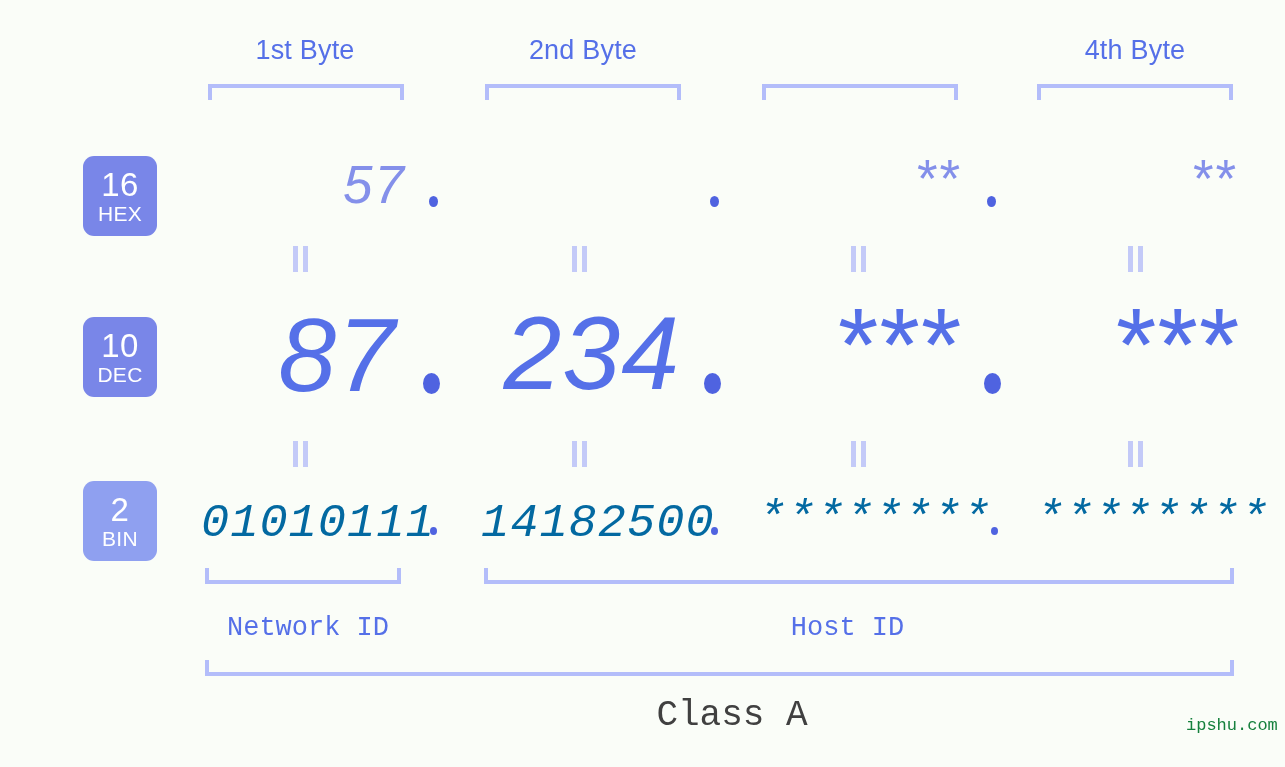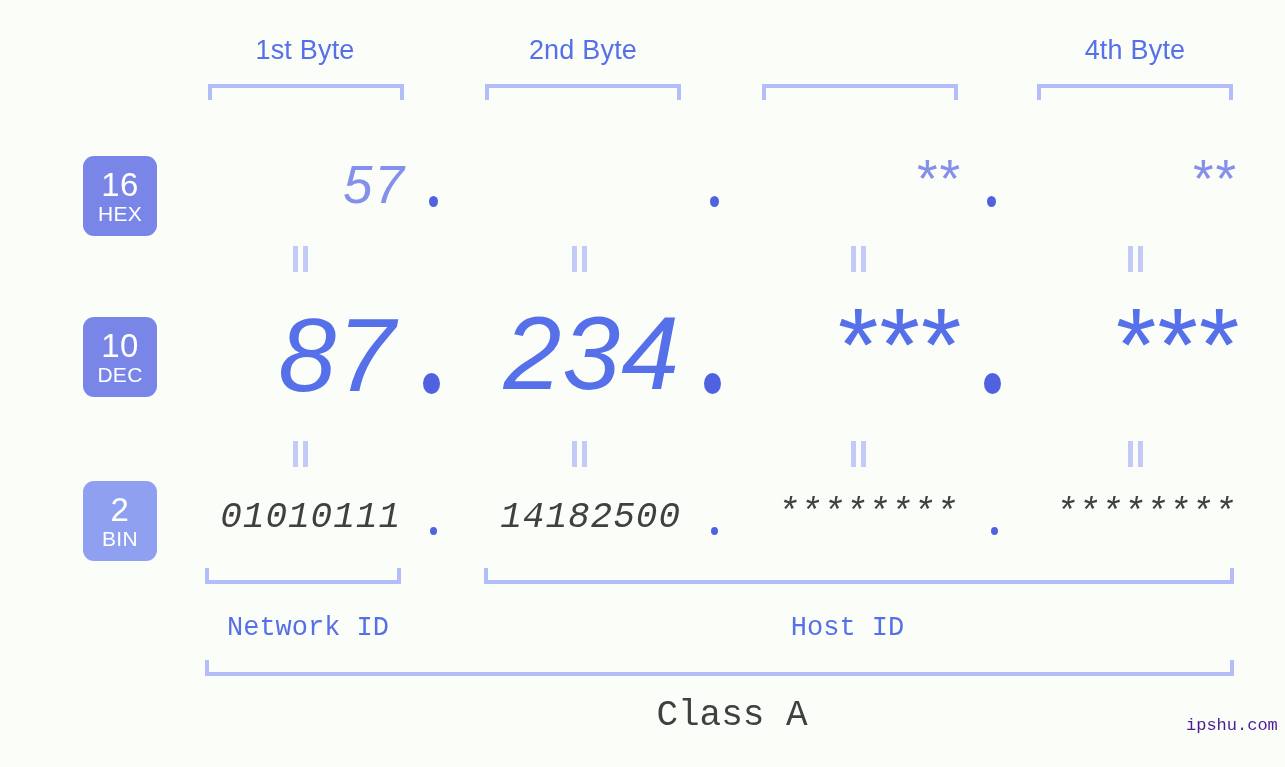--- a/index.html
+++ b/index.html
@@ -93,22 +93,22 @@
     font-family: "Liberation Sans", sans-serif;
     letter-spacing: 2px;
   }
   .val.dec {
     color: #5570e8;
     font-size: 104px;
     font-family: "Liberation Sans", sans-serif;
     letter-spacing: 1px;
   }
   .val.bin {
-    color: #404040;
-    font-size: 36px;
+    color: #0369a1;
+    font-size: 47px;
     font-family: "Liberation Mono", monospace;
     letter-spacing: 1px;
   }
 
   
   .dot {
     position: absolute;
     background: #4f63e0;
     border-radius: 50%;
   }
@@ -146,21 +146,21 @@
     text-align: center;
     color: #404040;
     font-size: 36px;
     font-family: "Liberation Mono", monospace;
     white-space: nowrap;
   }
 
   
   .watermark {
     position: absolute;
-    color: #4c1d95;
+    color: #15803d;
     font-size: 17px;
     font-family: "Liberation Mono", monospace;
     white-space: nowrap;
   }
 </style>
 </head>
 <body>
 
 <div id="stage">
 

